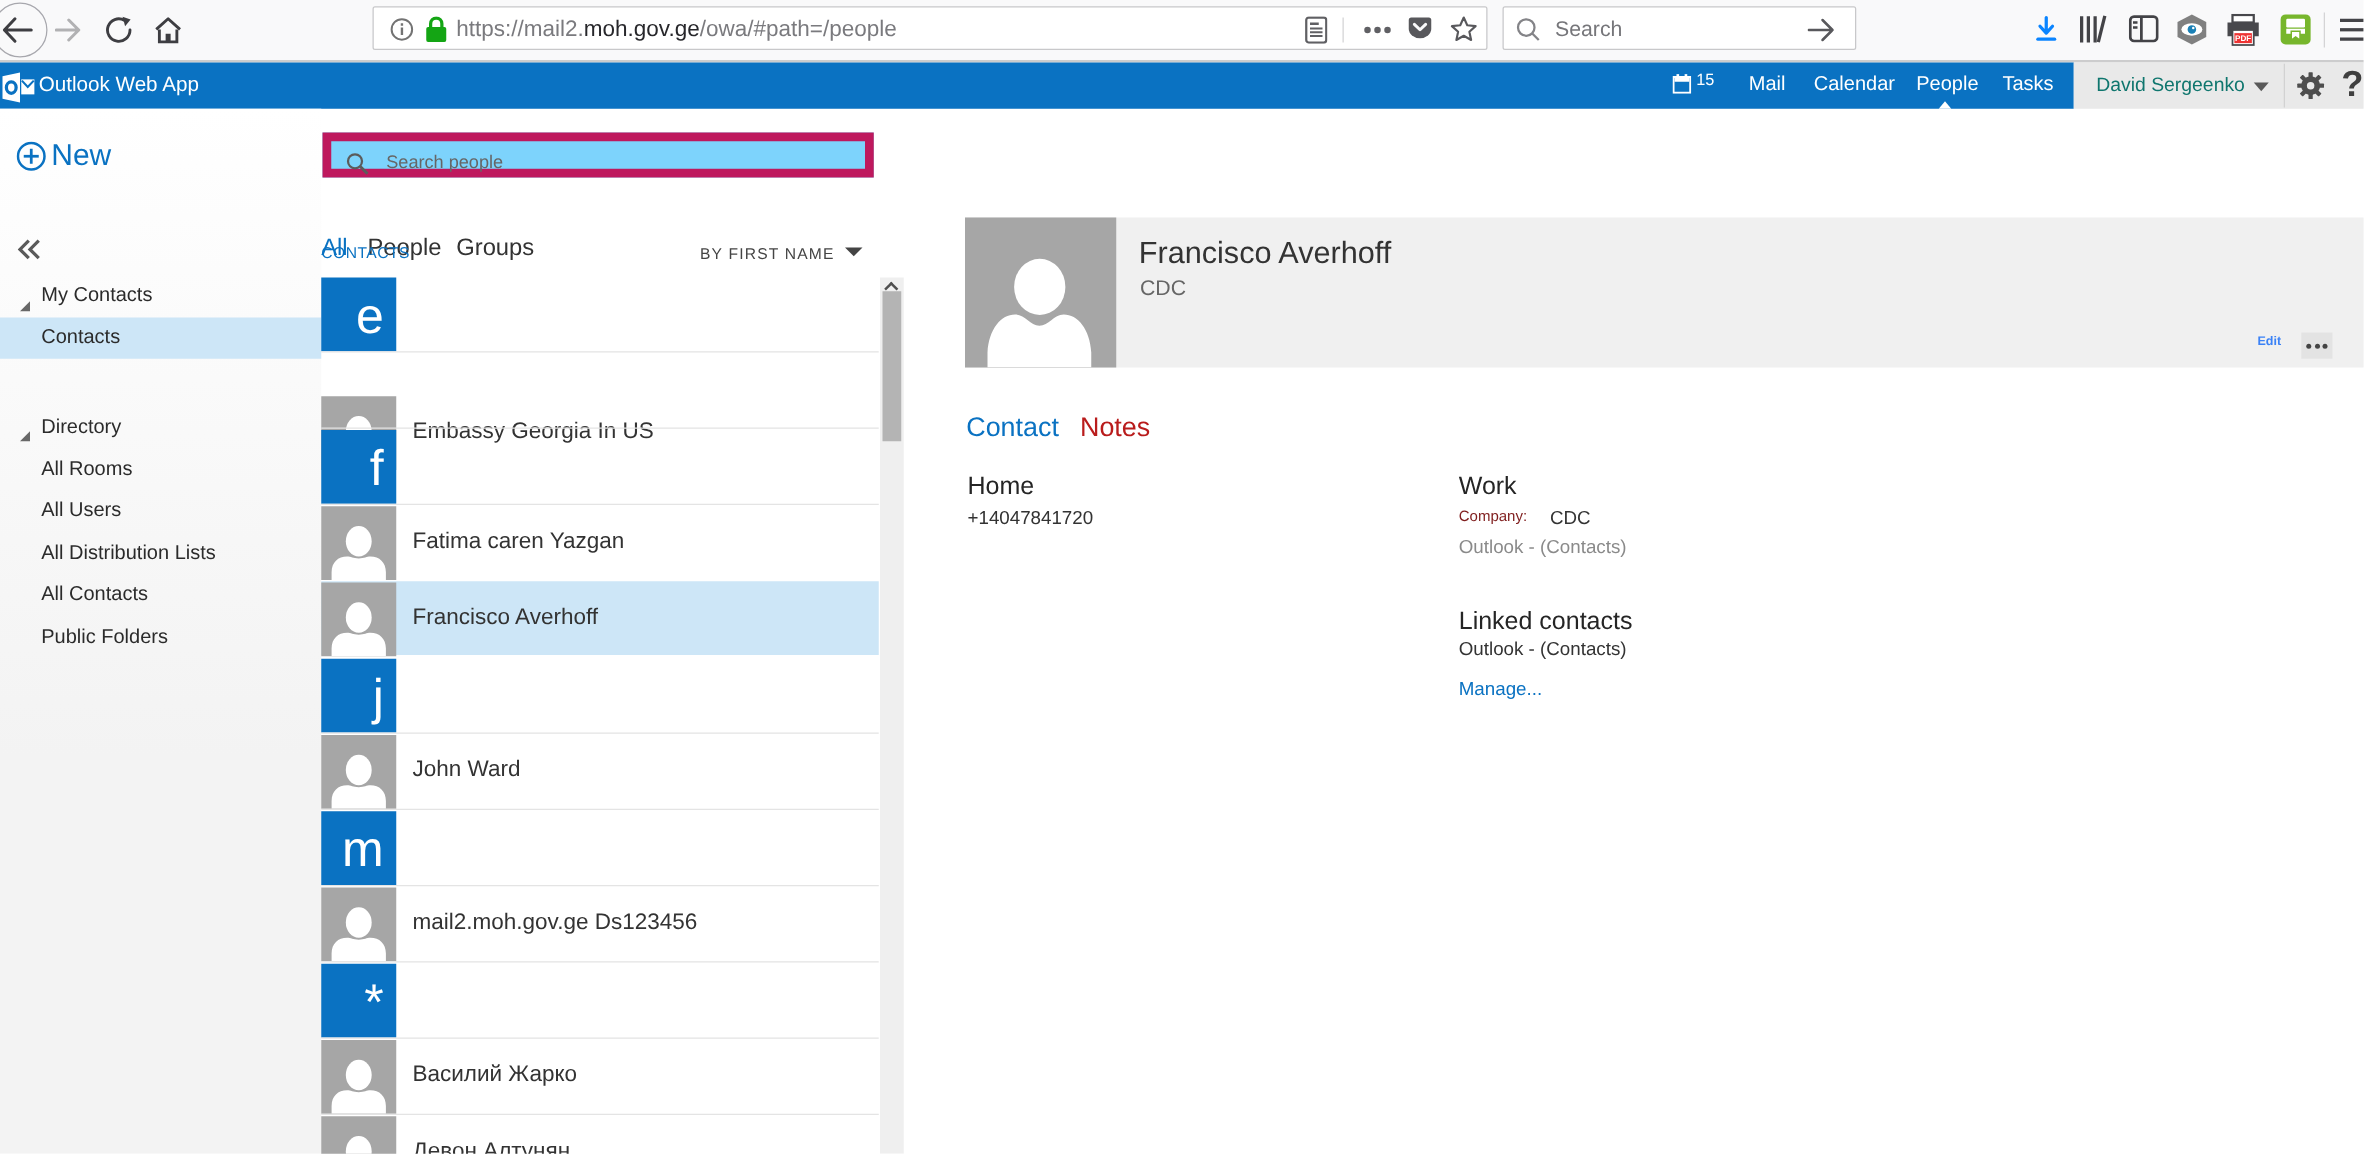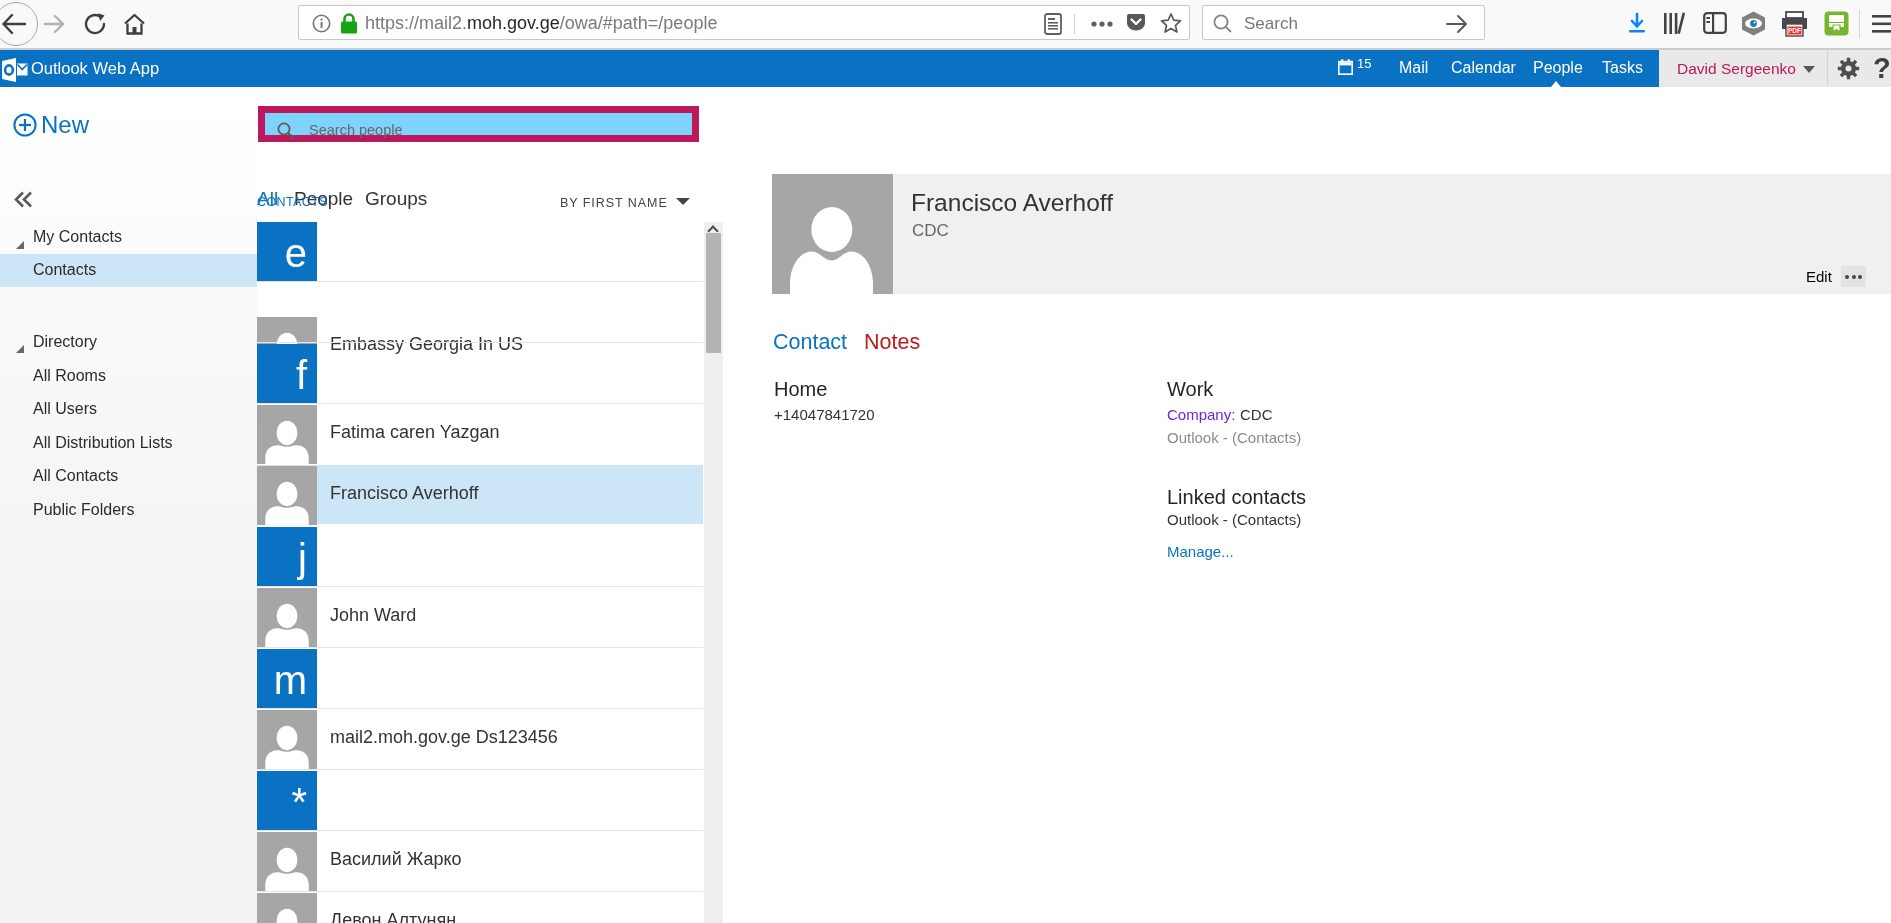--- a/index.html
+++ b/index.html
@@ -22,21 +22,21 @@
 .urltext b { color:#27272b; font-weight:normal; }
 .stext { position:absolute; left:41px; top:8px; font-size:17px; color:#76767a; }
 
 
 #owabar { position:absolute; left:0; top:50px; width:1659px; height:37px; background:#0a72c2; }
 #acctbar { position:absolute; left:1659px; top:50px; width:232px; height:37px; background:#e9e9e9; }
 #owalogo-text { position:absolute; left:31px; top:59px; color:#fff; font-size:16.5px; }
 .navitem { position:absolute; top:59px; color:#fff; font-size:16px; }
 #notch { position:absolute; left:1551px; top:81px; width:0; height:0;
   border-left:5px solid transparent; border-right:5px solid transparent; border-bottom:6px solid #fff; }
-#acctname { position:absolute; left:1677px; top:60px; font-size:15.5px; color:#be185d; }
+#acctname { position:absolute; left:1677px; top:60px; font-size:15.5px; color:#0f766e; }
 #acctcaret { position:absolute; left:1803px; top:66px; width:0; height:0;
   border-left:6.5px solid transparent; border-right:6.5px solid transparent; border-top:7px solid #595959; }
 #acctdiv { position:absolute; left:1827px; top:51px; width:1px; height:35px; background:#d2d2d2; }
 #qmark { position:absolute; left:1873px; top:52px; font-size:29px; color:#3f3f3f; font-weight:bold; }
 
 
 #sidebar { position:absolute; left:0; top:87px; width:257px; height:836px;
   background:linear-gradient(180deg,#ffffff 0%,#f3f3f3 62%,#f3f3f3 100%); }
 #newtext { position:absolute; left:41px; top:111px; font-size:24px; color:#0a72c2; }
 .tri-exp { position:absolute; width:0; height:0;
@@ -62,28 +62,28 @@
 #mscroll { position:absolute; left:704px; top:222px; width:19px; height:701px; background:#efefef; }
 #mthumb { position:absolute; left:706px; top:233px; width:15px; height:120px; background:#b4b4b4; }
 #mchev { position:absolute; left:709px; top:227px; width:8px; height:8px;
   border-left:2px solid #4f4f4f; border-top:2px solid #4f4f4f; transform:rotate(45deg); }
 
 
 #band { position:absolute; left:772px; top:174px; width:1119px; height:120px; background:#f0f0f0; }
 #bigavatar { position:absolute; left:772px; top:174px; width:121px; height:120px; background:#a6a6a6; overflow:hidden; }
 #pname { position:absolute; left:911px; top:189px; font-size:24.5px; color:#333; font-weight:300; }
 #pcompany { position:absolute; left:912px; top:221px; font-size:17px; color:#666; }
-#editlink { position:absolute; left:1806px; top:268px; font-size:15px; color:#000000; }
+#editlink { position:absolute; left:1806px; top:268px; font-size:10px; color:#3b82f6;font-weight:bold; }
 #dotsbox { position:absolute; left:1841px; top:266px; width:25px; height:21px; background:#e3e3e3; }
 .dot { position:absolute; top:9px; width:4px; height:4px; border-radius:50%; background:#444; }
 #tab-contact { position:absolute; left:773px; top:330px; font-size:21.5px; color:#0a72c2; }
 #tab-notes { position:absolute; left:864px; top:330px; font-size:21.5px; color:#b91c1c; }
 .h2 { position:absolute; font-size:20px; color:#252525; }
 .body16 { position:absolute; font-size:15px; color:#333; }
-.gray16 { position:absolute; font-size:15px; color:#6d28d9; }
+.gray16 { position:absolute; font-size:12px; color:#7f1d1d; }
 .lgray16 { position:absolute; font-size:15px; color:#8a8a8a; }
 #manage { position:absolute; left:1167px; top:543px; font-size:15px; color:#0a72c2; }
 </style>
 </head>
 <body>
 <div id="page">
 
 <div id="chrome">
   <div class="bline"></div>
   <div id="backbtn"></div>

